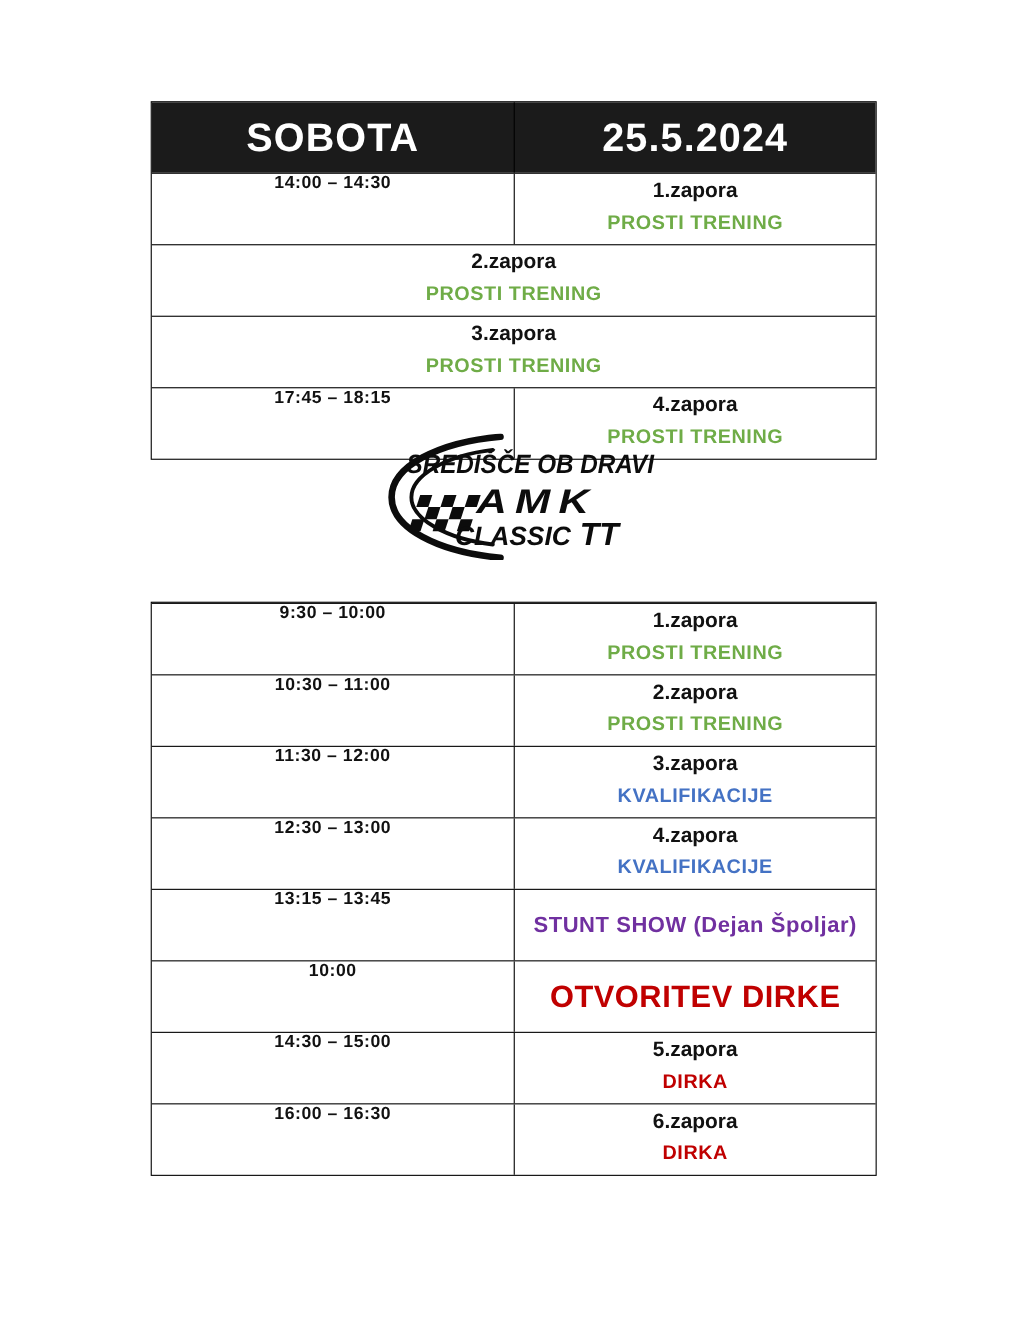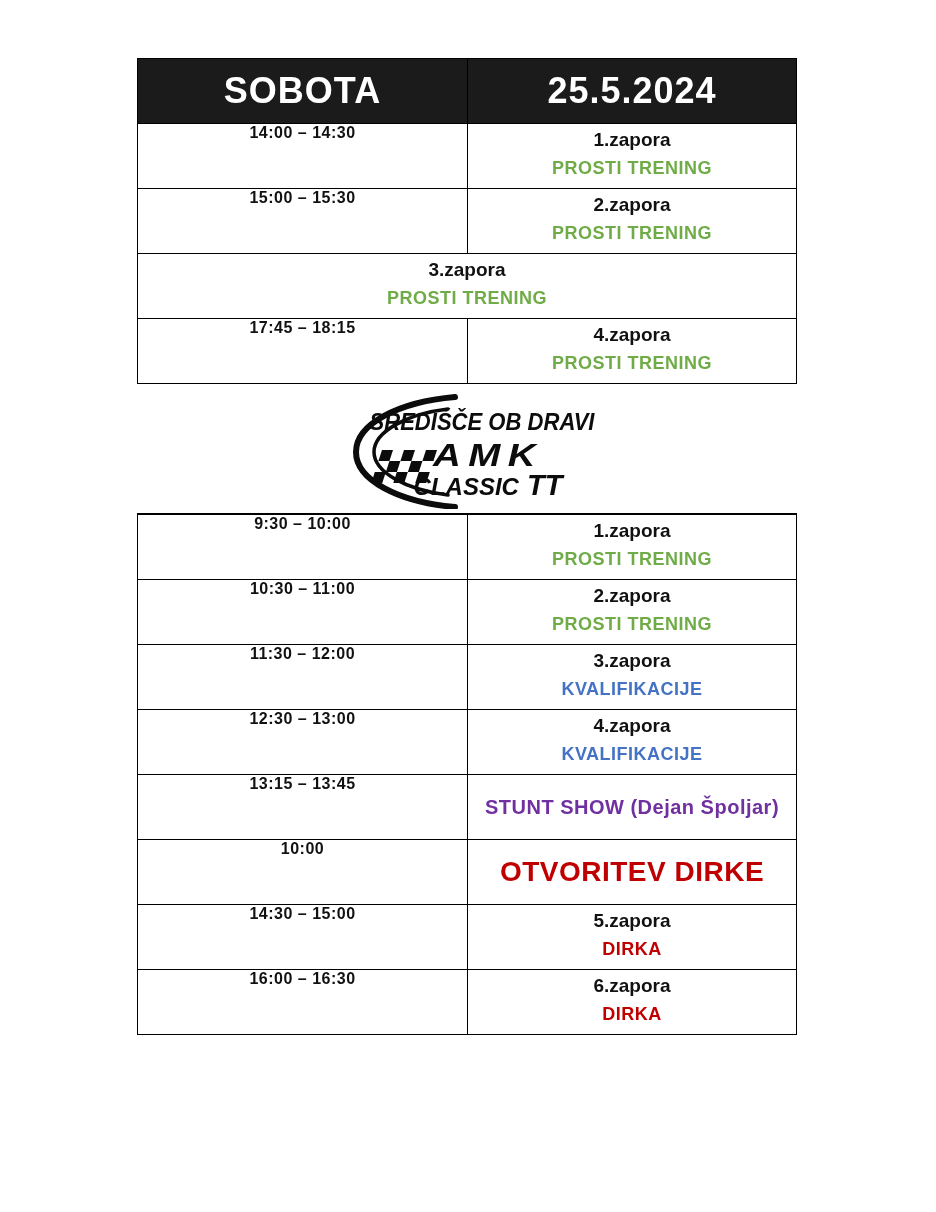--- a/index.html
+++ b/index.html
@@ -11,20 +11,21 @@
     font-family: "Liberation Sans", sans-serif;
     overflow: hidden;
   }
   .sched-table {
     position: absolute;
     left: 137px;
     width: 660px;
     border: 1.5px solid #000;
     box-sizing: border-box;
     background: #fff;
+    margin-top: 34px;
   }
   .sched-table.saturday { top: 58px; }
   .sched-table.sunday   { top: 513px; }
 
   .thead {
     display: flex;
     background: var(--header_bg, #1b1b1b);
     height: 64px;
   }
   .th {
@@ -105,23 +106,20 @@
         <div class="row training">
     <div class="cell time">
       <span>14:00 – 14:30</span>
     </div>
     <div class="cell session">
       <span class="l1">1.zapora</span>
       <span class="l2">PROSTI TRENING</span>
     </div>
   </div>
         <div class="row training">
-    <div class="cell time">
-      <span>15:00 – 15:30</span>
-    </div>
     <div class="cell session">
       <span class="l1">2.zapora</span>
       <span class="l2">PROSTI TRENING</span>
     </div>
   </div>
         <div class="row training">
     <div class="cell session">
       <span class="l1">3.zapora</span>
       <span class="l2">PROSTI TRENING</span>
     </div>

